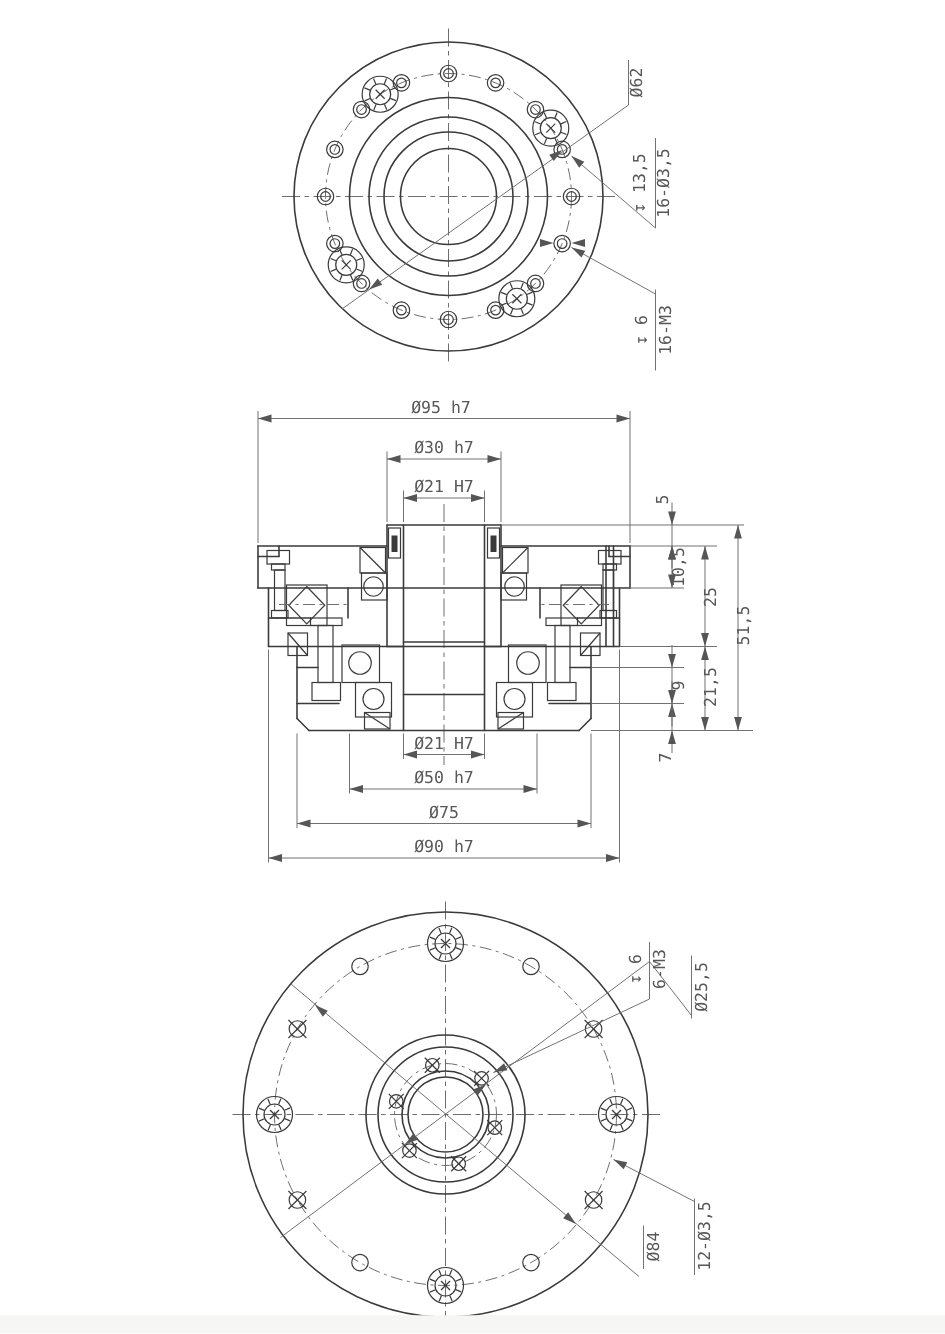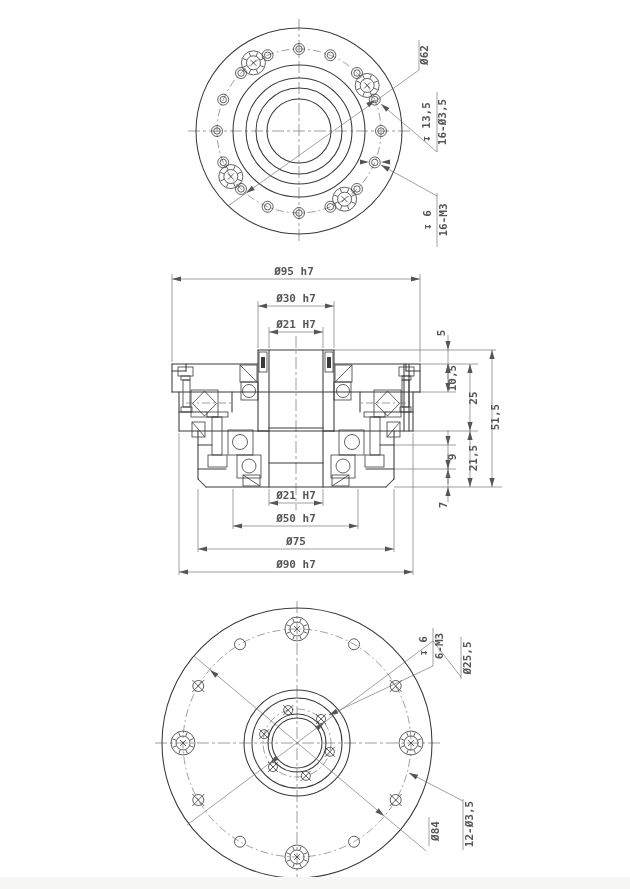--- a/index.html
+++ b/index.html
@@ -1,17 +1,17 @@
 <!DOCTYPE html>
 <html><head>
 <meta charset="utf-8">
 <style>
   html,body{margin:0;padding:0;background:#f6f6f4;}
   #page{position:relative;width:630px;height:877px;background:#ffffff;overflow:hidden;
-        font-family:"DejaVu Sans Mono","Liberation Mono",monospace;font-weight:bold;}
+        font-family:"DejaVu Sans Mono","Liberation Mono",monospace;}
   svg{position:absolute;left:0;top:0;}
   .obj{stroke:#3a3a3a;stroke-width:1.05;fill:none;stroke-linejoin:round;stroke-linecap:round;}
   .obj2{stroke:#3a3a3a;stroke-width:0.8;fill:none;}
   .dim{stroke:#6e6e6e;stroke-width:0.65;fill:none;}
   .cl{stroke:#6a6a6a;stroke-width:0.65;fill:none;stroke-dasharray:12 3 3 3;}
   .cl2{stroke:#6a6a6a;stroke-width:0.65;fill:none;stroke-dasharray:8 3 2 3;}
   .arw{fill:#555;stroke:none;}
   .fillk{fill:#3a3a3a;stroke:none;}
   text{font-family:"DejaVu Sans Mono","Liberation Mono",monospace;font-size:11px;fill:#575757;}
   .bedge{position:absolute;left:0;top:885px;width:168px;height:4px;background:#161616;}

